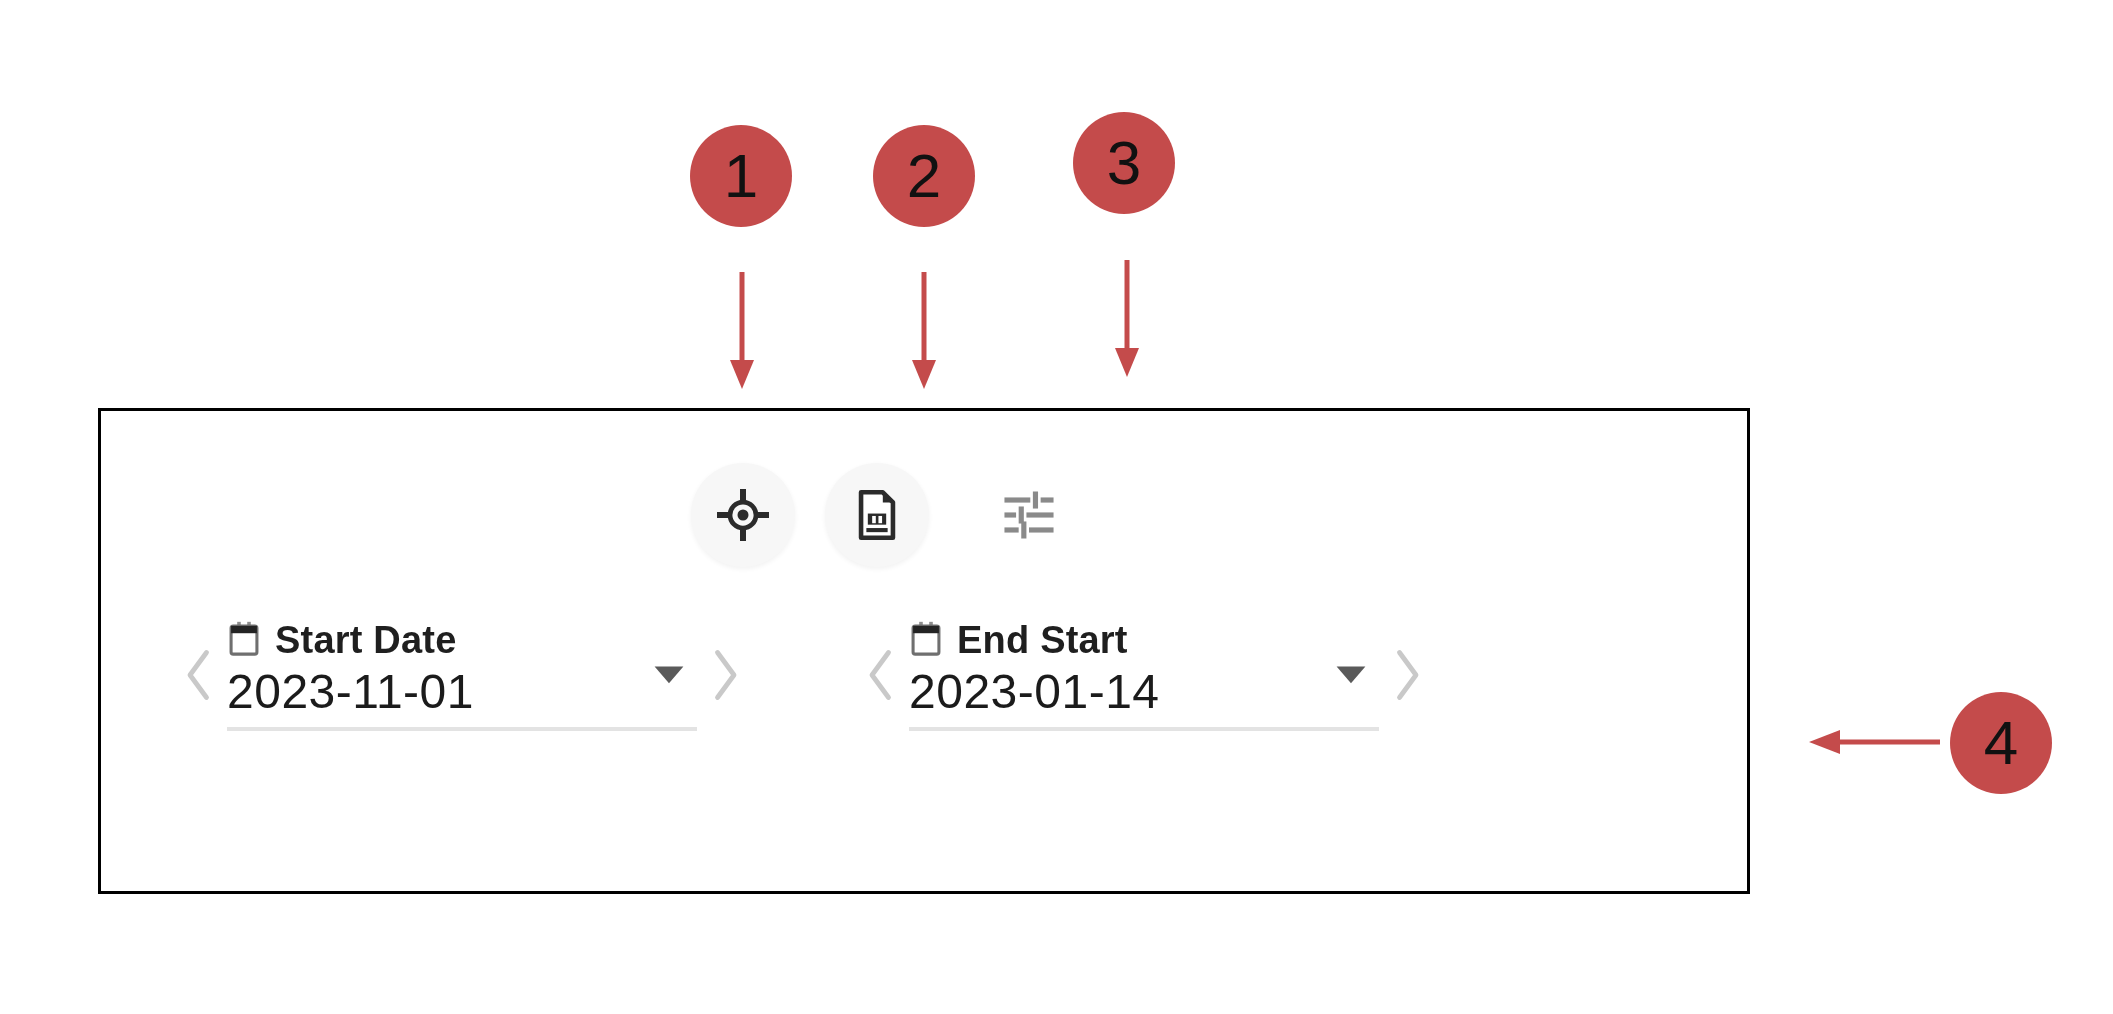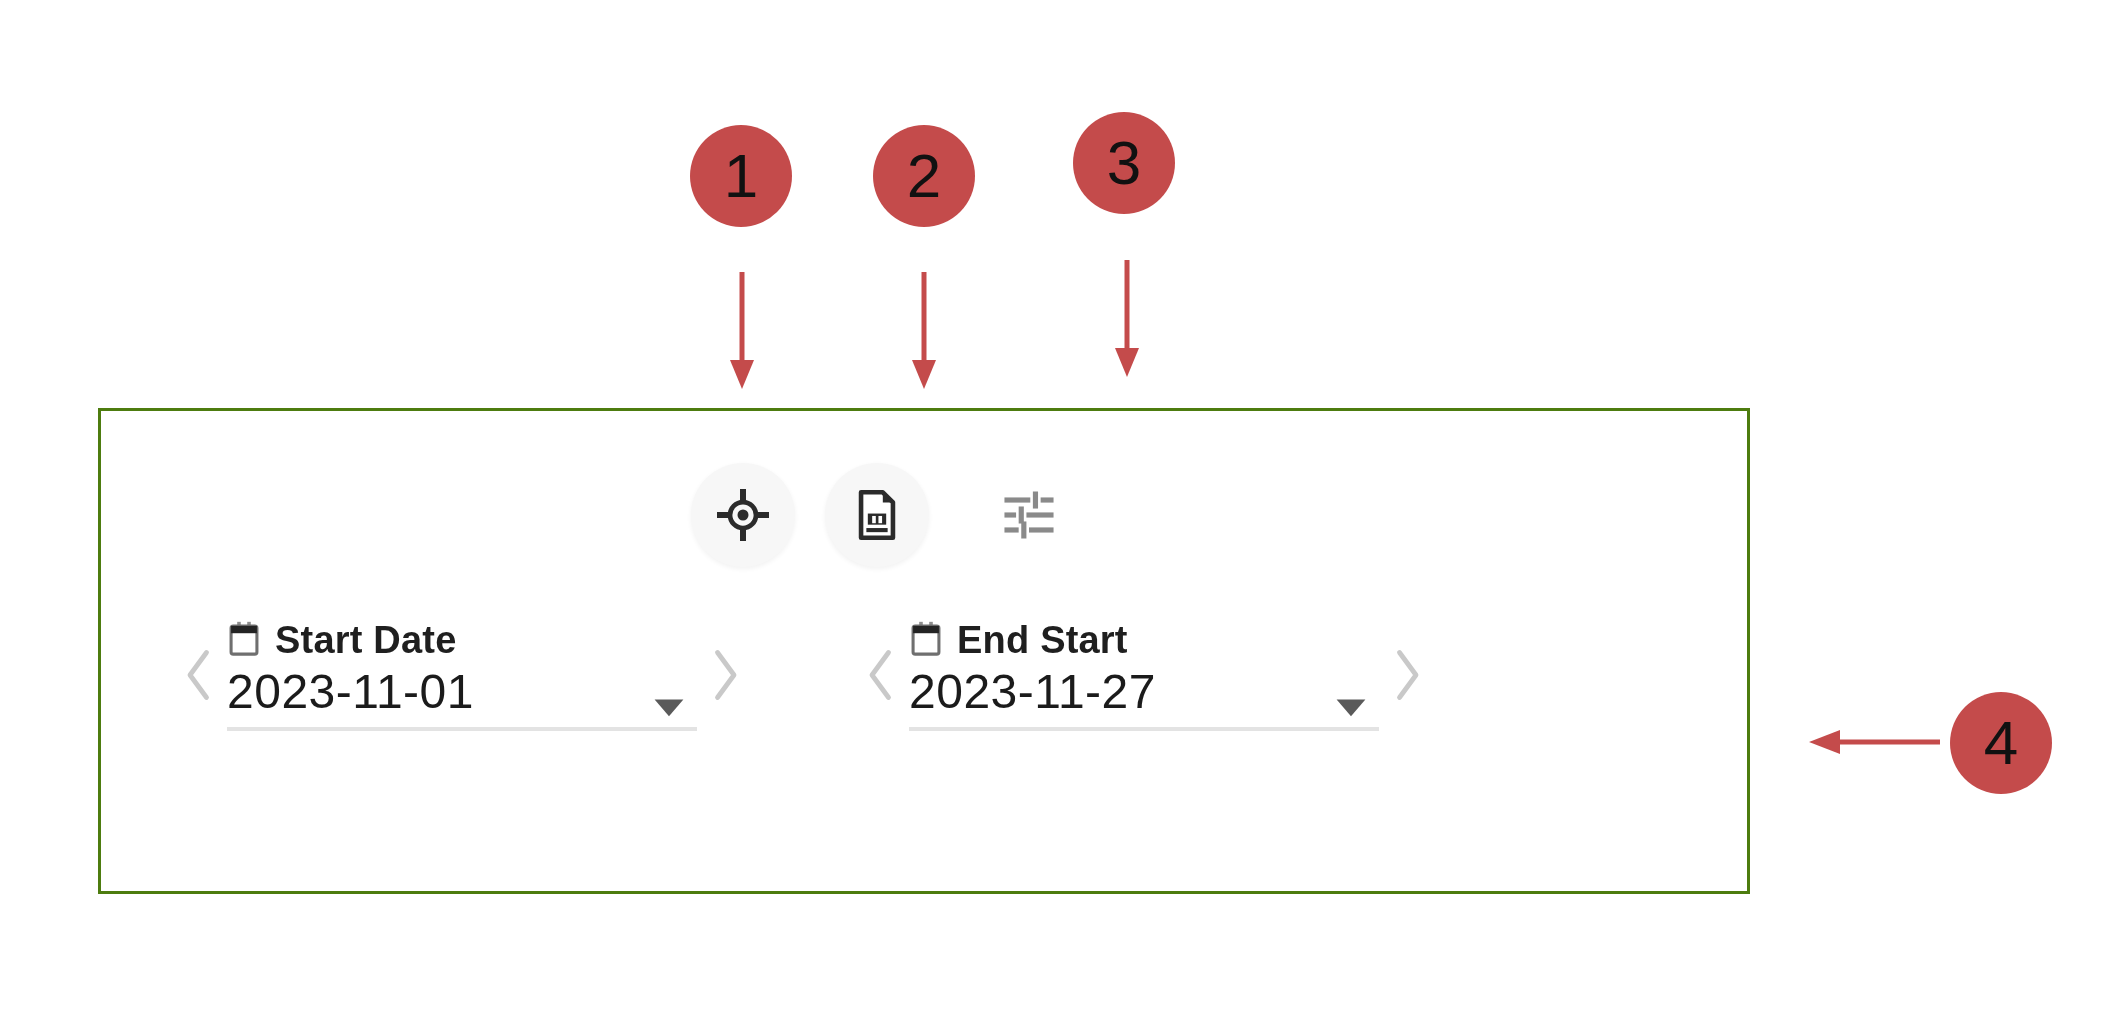--- a/index.html
+++ b/index.html
@@ -37,21 +37,21 @@
   .callout-arrow {
     position: absolute;
   }
   .callout-arrow svg { display: block; overflow: visible; }
 
   
   .panel {
     position: absolute;
     box-sizing: border-box;
     background: #ffffff;
-    border: 3px solid #4d7c0f;
+    border: 3px solid #000000;
   }
 
   
   .icon-row {
     position: absolute;
     display: flex;
     align-items: center;
   }
   .icon-btn {
     width: 104px;
@@ -113,21 +113,21 @@
   .date-label-line .cal-icon { display: block; flex: 0 0 auto; }
   .date-label {
     font-size: 38px;
     font-weight: bold;
     color: #1f1f1f;
     letter-spacing: 0.2px;
     white-space: nowrap;
   }
   .date-value-line {
     display: flex;
-    align-items: flex-end;
+    align-items: flex-start;
     justify-content: space-between;
   }
   .date-value {
     font-size: 48px;
     color: #1b1b1b;
     letter-spacing: 0.5px;
     white-space: nowrap;
   }
   .caret-btn {
     background: none;
@@ -291,21 +291,21 @@
               <svg width="34" height="36" viewBox="0 0 20 21" fill="none">
                 <rect x="6.0" y="0.4" width="2.1" height="3.2" fill="#8e8e8e"></rect>
                 <rect x="11.9" y="0.4" width="2.1" height="3.2" fill="#8e8e8e"></rect>
                 <rect x="2.4" y="2.8" width="15.2" height="16.6" rx="1.3" stroke="#6f6f6f" stroke-width="1.8" fill="#ffffff"></rect>
                 <rect x="2.4" y="2.8" width="15.2" height="4.3" fill="#242424"></rect>
               </svg>
             </span>
             <span class="date-label">End Start</span>
           </div>
           <div class="date-value-line">
-            <span class="date-value">2023-11-27</span>
+            <span class="date-value">2023-01-14</span>
             <button class="caret-btn">
               <span>
                 <svg width="32" height="22" viewBox="0 0 16 11">
                   <polygon points="0.8,1.2 15.2,1.2 8,9.6" fill="#5a5a5a"></polygon>
                 </svg>
               </span>
             </button>
           </div>
         </div>
 

